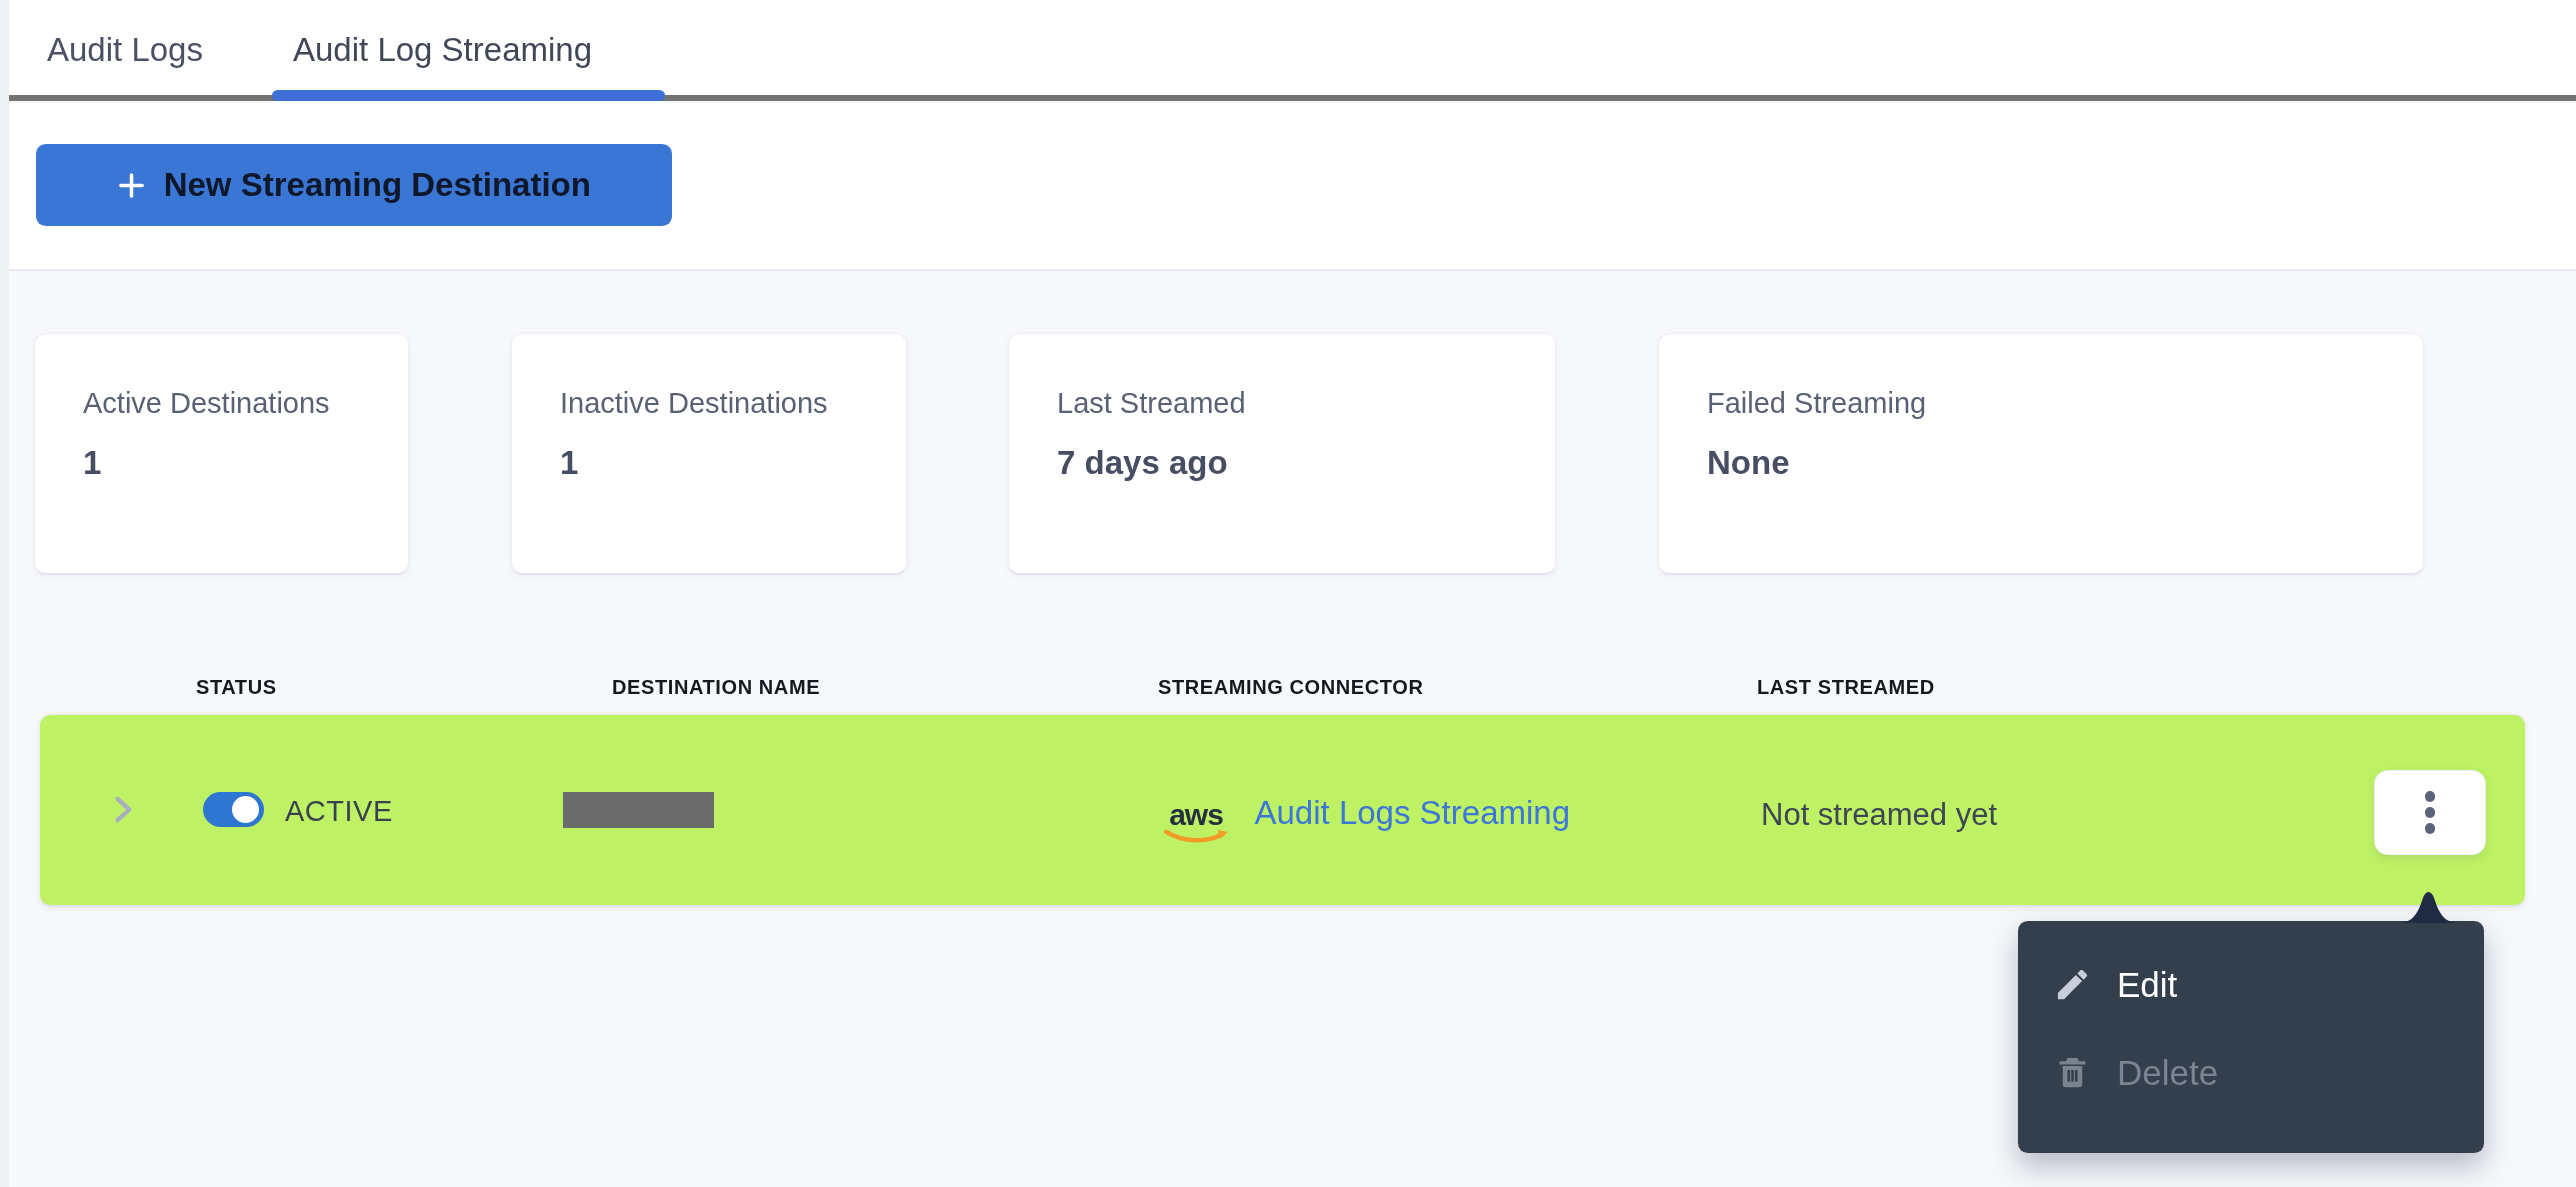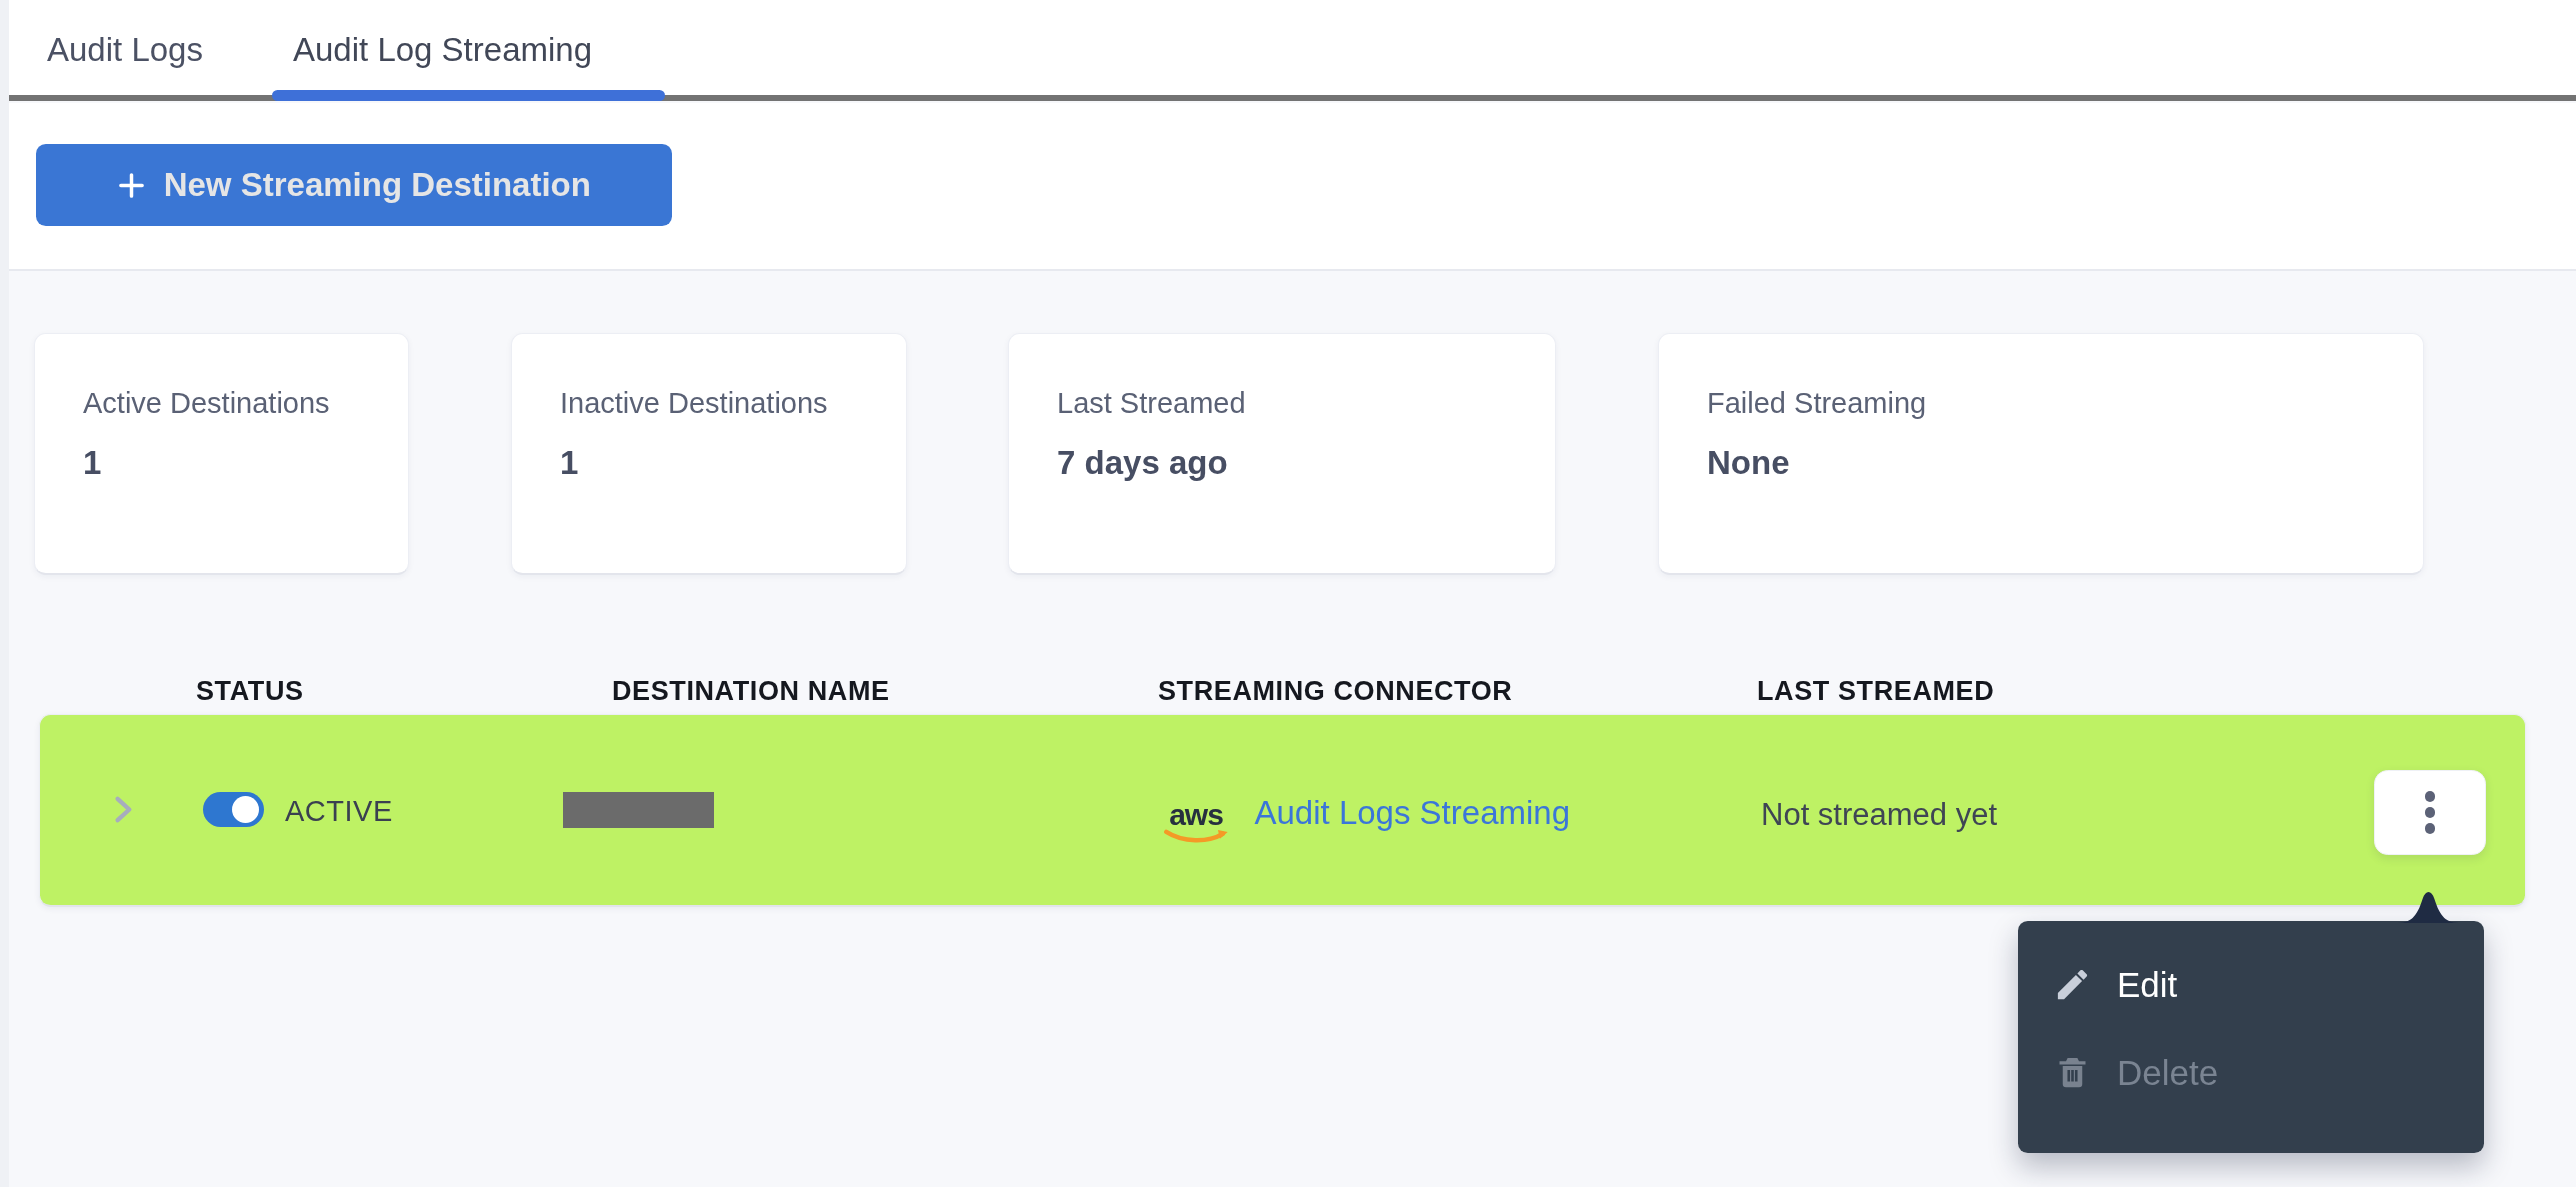--- a/index.html
+++ b/index.html
@@ -8,33 +8,33 @@
 
   
   .tabbar{position:absolute;left:0;top:0;width:2576px;height:101px;background:#FFFFFF;border-bottom:6px solid #737373;box-sizing:border-box;}
   .tab{position:absolute;top:0;height:99px;display:flex;align-items:center;font-size:33px;color:#4B5164;cursor:pointer;}
   .tab.t1{left:47px;}
   .tab.t2{left:293px;color:#414757;}
   .tab-underline{position:absolute;left:272px;top:90px;width:393px;height:10.8px;background:#3E70D8;border-radius:5.9px;}
 
   
   .actionbar{position:absolute;left:0;top:103px;width:2576px;height:168px;background:#FFFFFF;border-bottom:2px solid #E7E9EF;box-sizing:border-box;}
-  .newbtn{position:absolute;left:36px;top:41px;width:636px;height:82px;background:#3A76D4;border:none;border-radius:9.8px;display:flex;align-items:center;justify-content:center;gap:17.6px;color:#e5e5e5;font-size:33px;font-weight:700;font-family:"Liberation Sans",sans-serif;cursor:pointer;}
+  .newbtn{position:absolute;left:36px;top:41px;width:636px;height:82px;background:#3A76D4;border:none;border-radius:9.8px;display:flex;align-items:center;justify-content:center;gap:17.6px;color:#0f172a;font-size:33px;font-weight:700;font-family:"Liberation Sans",sans-serif;cursor:pointer;}
 
   
   .stat-card{position:absolute;top:333px;height:242px;background:#FFFFFF;border:1px solid #ECEEF4;border-bottom:2px solid #E3E5EC;border-radius:11.7px;box-shadow:0 2px 5.9px rgba(25,35,80,0.05);box-sizing:border-box;}
   .sc1{left:34px;width:375px;}
   .sc2{left:511px;width:396px;}
   .sc3{left:1008px;width:548px;}
   .sc4{left:1658px;width:766px;}
   .stat-label{position:absolute;left:48px;top:53px;font-size:29px;color:#5A6175;}
   .stat-value{position:absolute;left:48px;top:110px;font-size:33px;font-weight:700;color:#474E63;}
 
   
-  .colhead{position:absolute;top:676px;font-size:27px;font-weight:700;color:#15181F;letter-spacing:0.6px;}
+  .colhead{position:absolute;top:676px;font-size:20px;font-weight:700;color:#15181F;letter-spacing:0.6px;}
   .ch0{left:196px;}.ch1{left:584px;margin-left:28px;}.ch2{left:1158px;}.ch3{left:1757px;}
 
   
   .rowcard{position:absolute;left:39px;top:714px;width:2487px;height:193px;background:#bef264;border:1px solid #ECEEF3;border-bottom:2px solid #E2E4EB;border-radius:11.7px;box-shadow:0 2px 5.9px rgba(25,35,80,0.06);box-sizing:border-box;}
   .chev{position:absolute;left:63px;top:75px;width:39px;height:39px;background:none;border:none;padding:0;cursor:pointer;}
   .toggle{position:absolute;left:163px;top:77px;width:61px;height:35px;border-radius:17.6px;background:#2E77D0;cursor:pointer;}
   .knob{position:absolute;left:29px;top:3.9px;width:27px;height:27px;border-radius:50%;background:#FFFFFF;}
   .statuslabel{position:absolute;left:245px;top:80px;font-size:29px;font-weight:500;color:#3A4050;letter-spacing:0.5px;}
   .redact{position:absolute;left:523px;top:77px;width:151px;height:36px;background:#6B6B6B;}
   .conncell{position:absolute;left:1121px;top:49px;height:98px;display:flex;align-items:center;gap:23.5px;}

